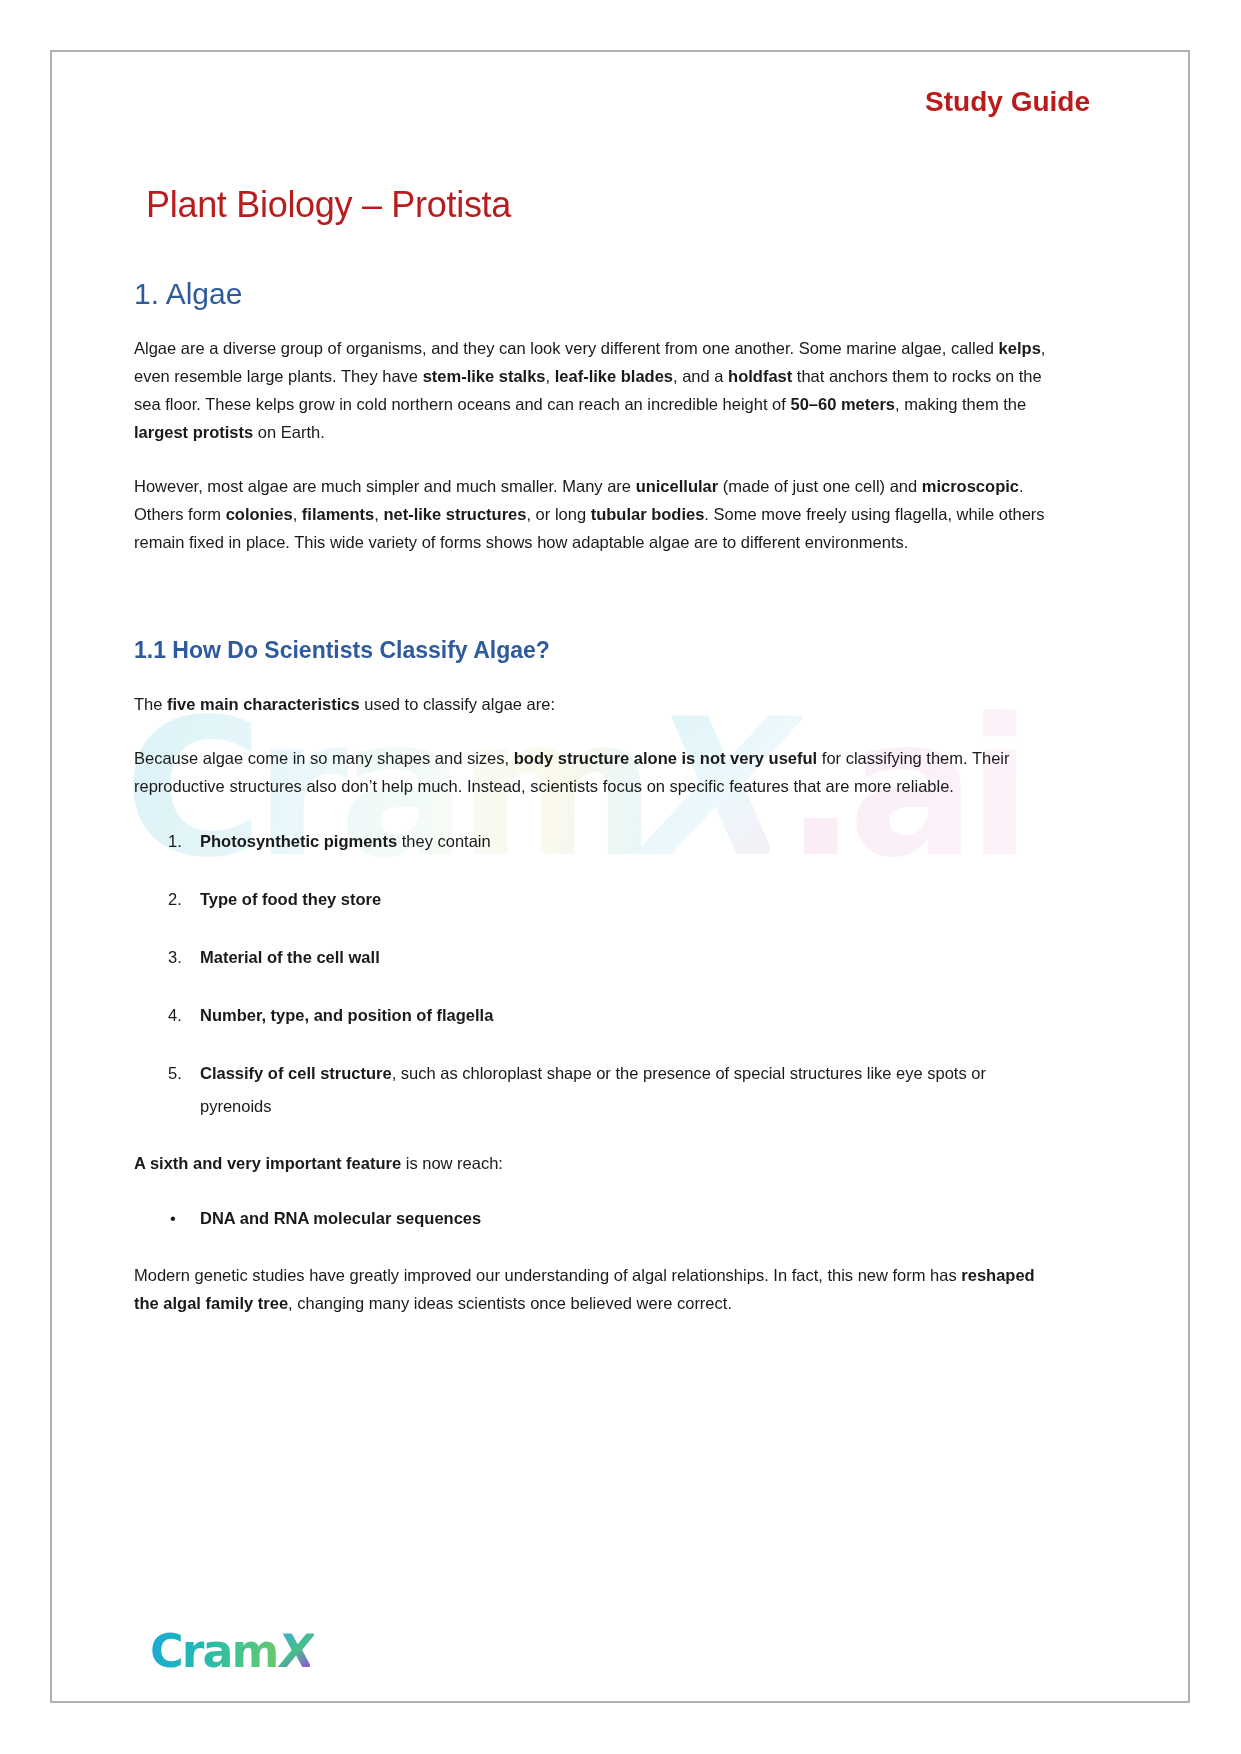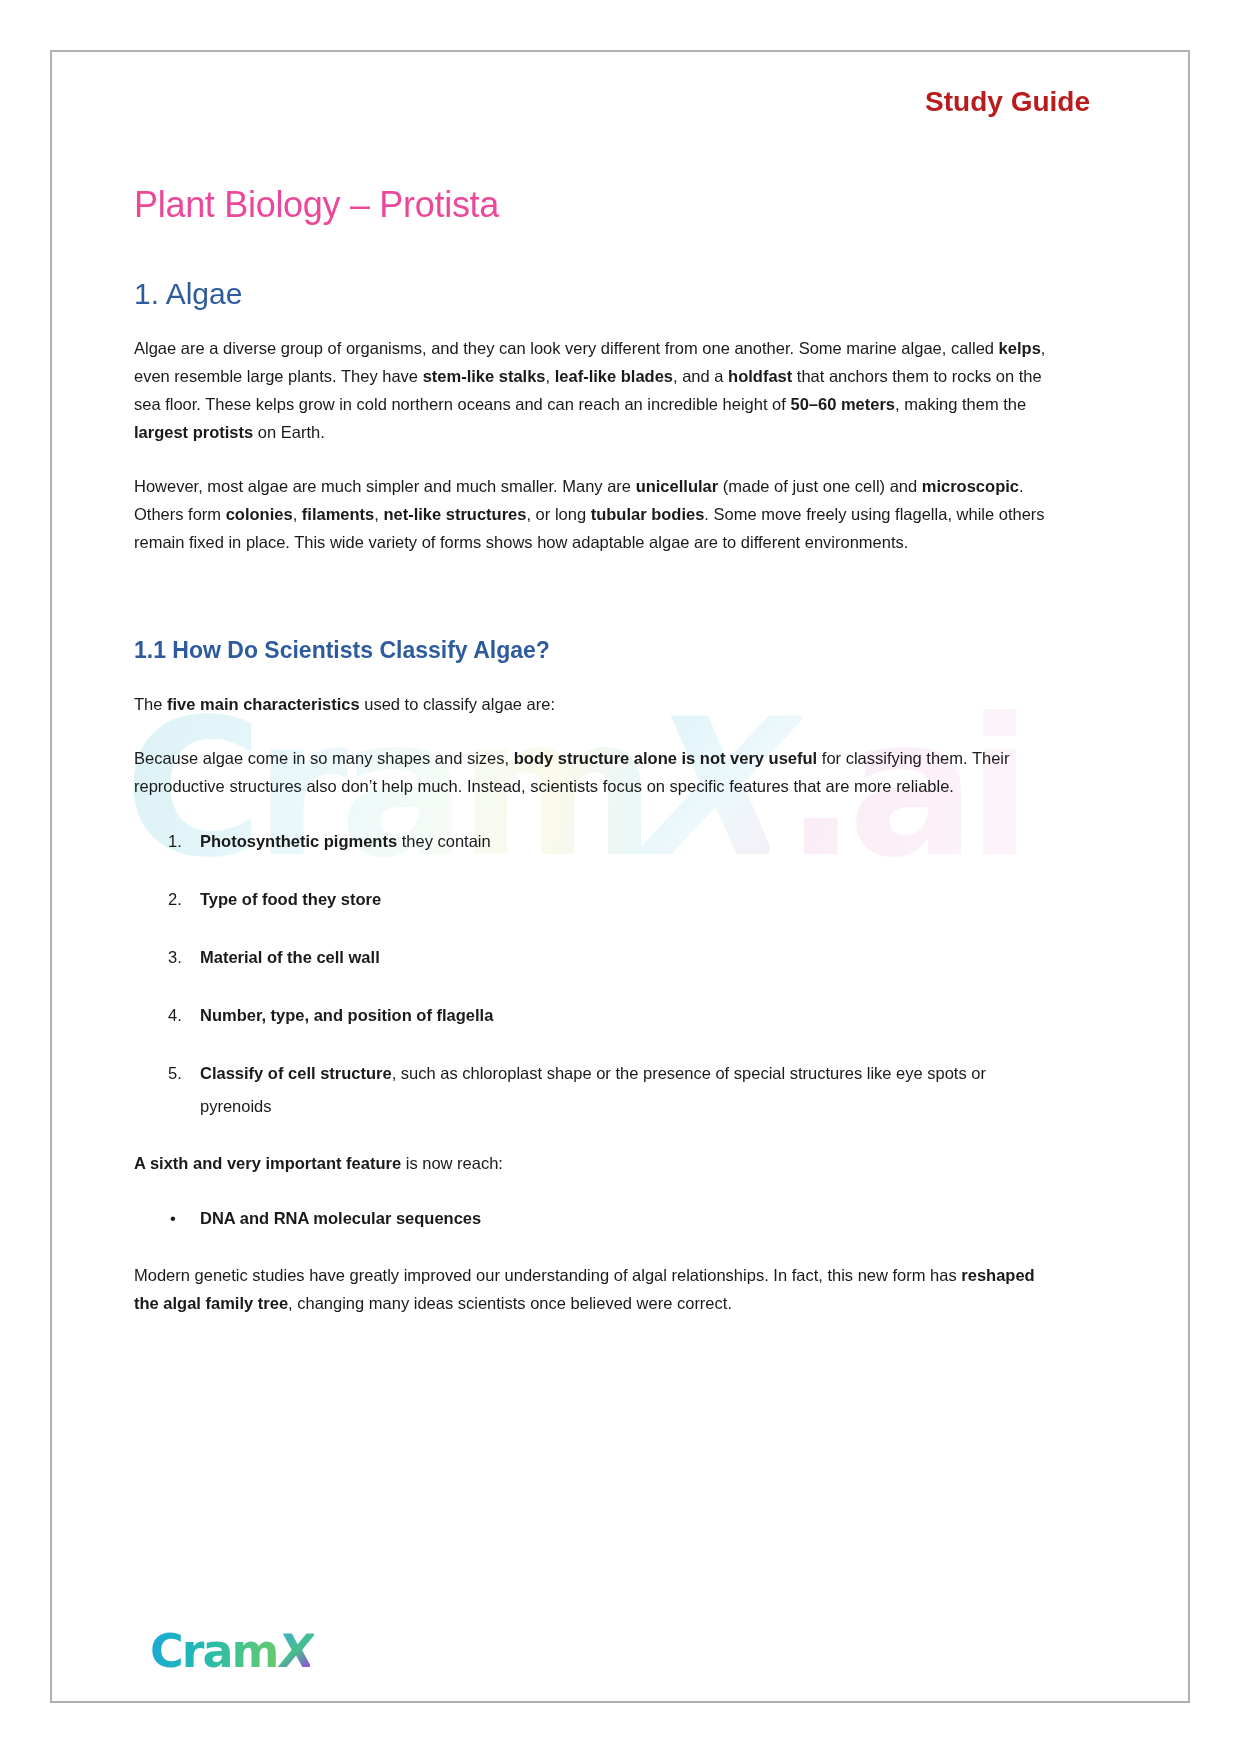--- a/index.html
+++ b/index.html
@@ -21,22 +21,22 @@
     font-family:"DejaVu Sans", sans-serif; font-weight:700; font-size:190px;
     letter-spacing:-9px; opacity:0.55; white-space:nowrap; pointer-events:none;
   }
   .wm-part { -webkit-background-clip:text; background-clip:text; color:transparent; display:inline-block; }
   .wm-cram { background-image:linear-gradient(100deg,#bfe9f2 0%,#d9f2f8 35%,#eef9f0 60%,#f8f6dd 80%,#d2eff7 100%); }
   .wm-x    { background-image:linear-gradient(125deg,#c3ebf4 0%,#dff4f9 55%,#f0dff0 100%); transform:skewX(-14deg); }
   .wm-ai   { background-image:linear-gradient(100deg,#f7ddf0 0%,#fcecf7 100%); }
 
   .content { position:absolute; left:134px; top:0; width:912px; z-index:2; }
   .doc-title {
-    margin:184px 0 0; font-size:36px; line-height:42px; font-weight:400;
-    color:#ec4899; letter-spacing:-0.3px;
+    margin:184px 12px 0; font-size:36px; line-height:42px; font-weight:400;
+    color:#b91c1c; letter-spacing:-0.3px;
   }
   .sec-heading {
     margin:50px 0 0; font-size:30px; line-height:36px; font-weight:400; color:#2E5B9D;
   }
   .subsec-heading {
     margin:80px 0 0; font-size:23px; line-height:28px; font-weight:700; color:#2E5B9D;
   }
   .para { margin:26px 0 0; font-size:16.5px; line-height:28px; }
   .para.first-after-heading { margin-top:22px; }
   .b { font-weight:700; }

